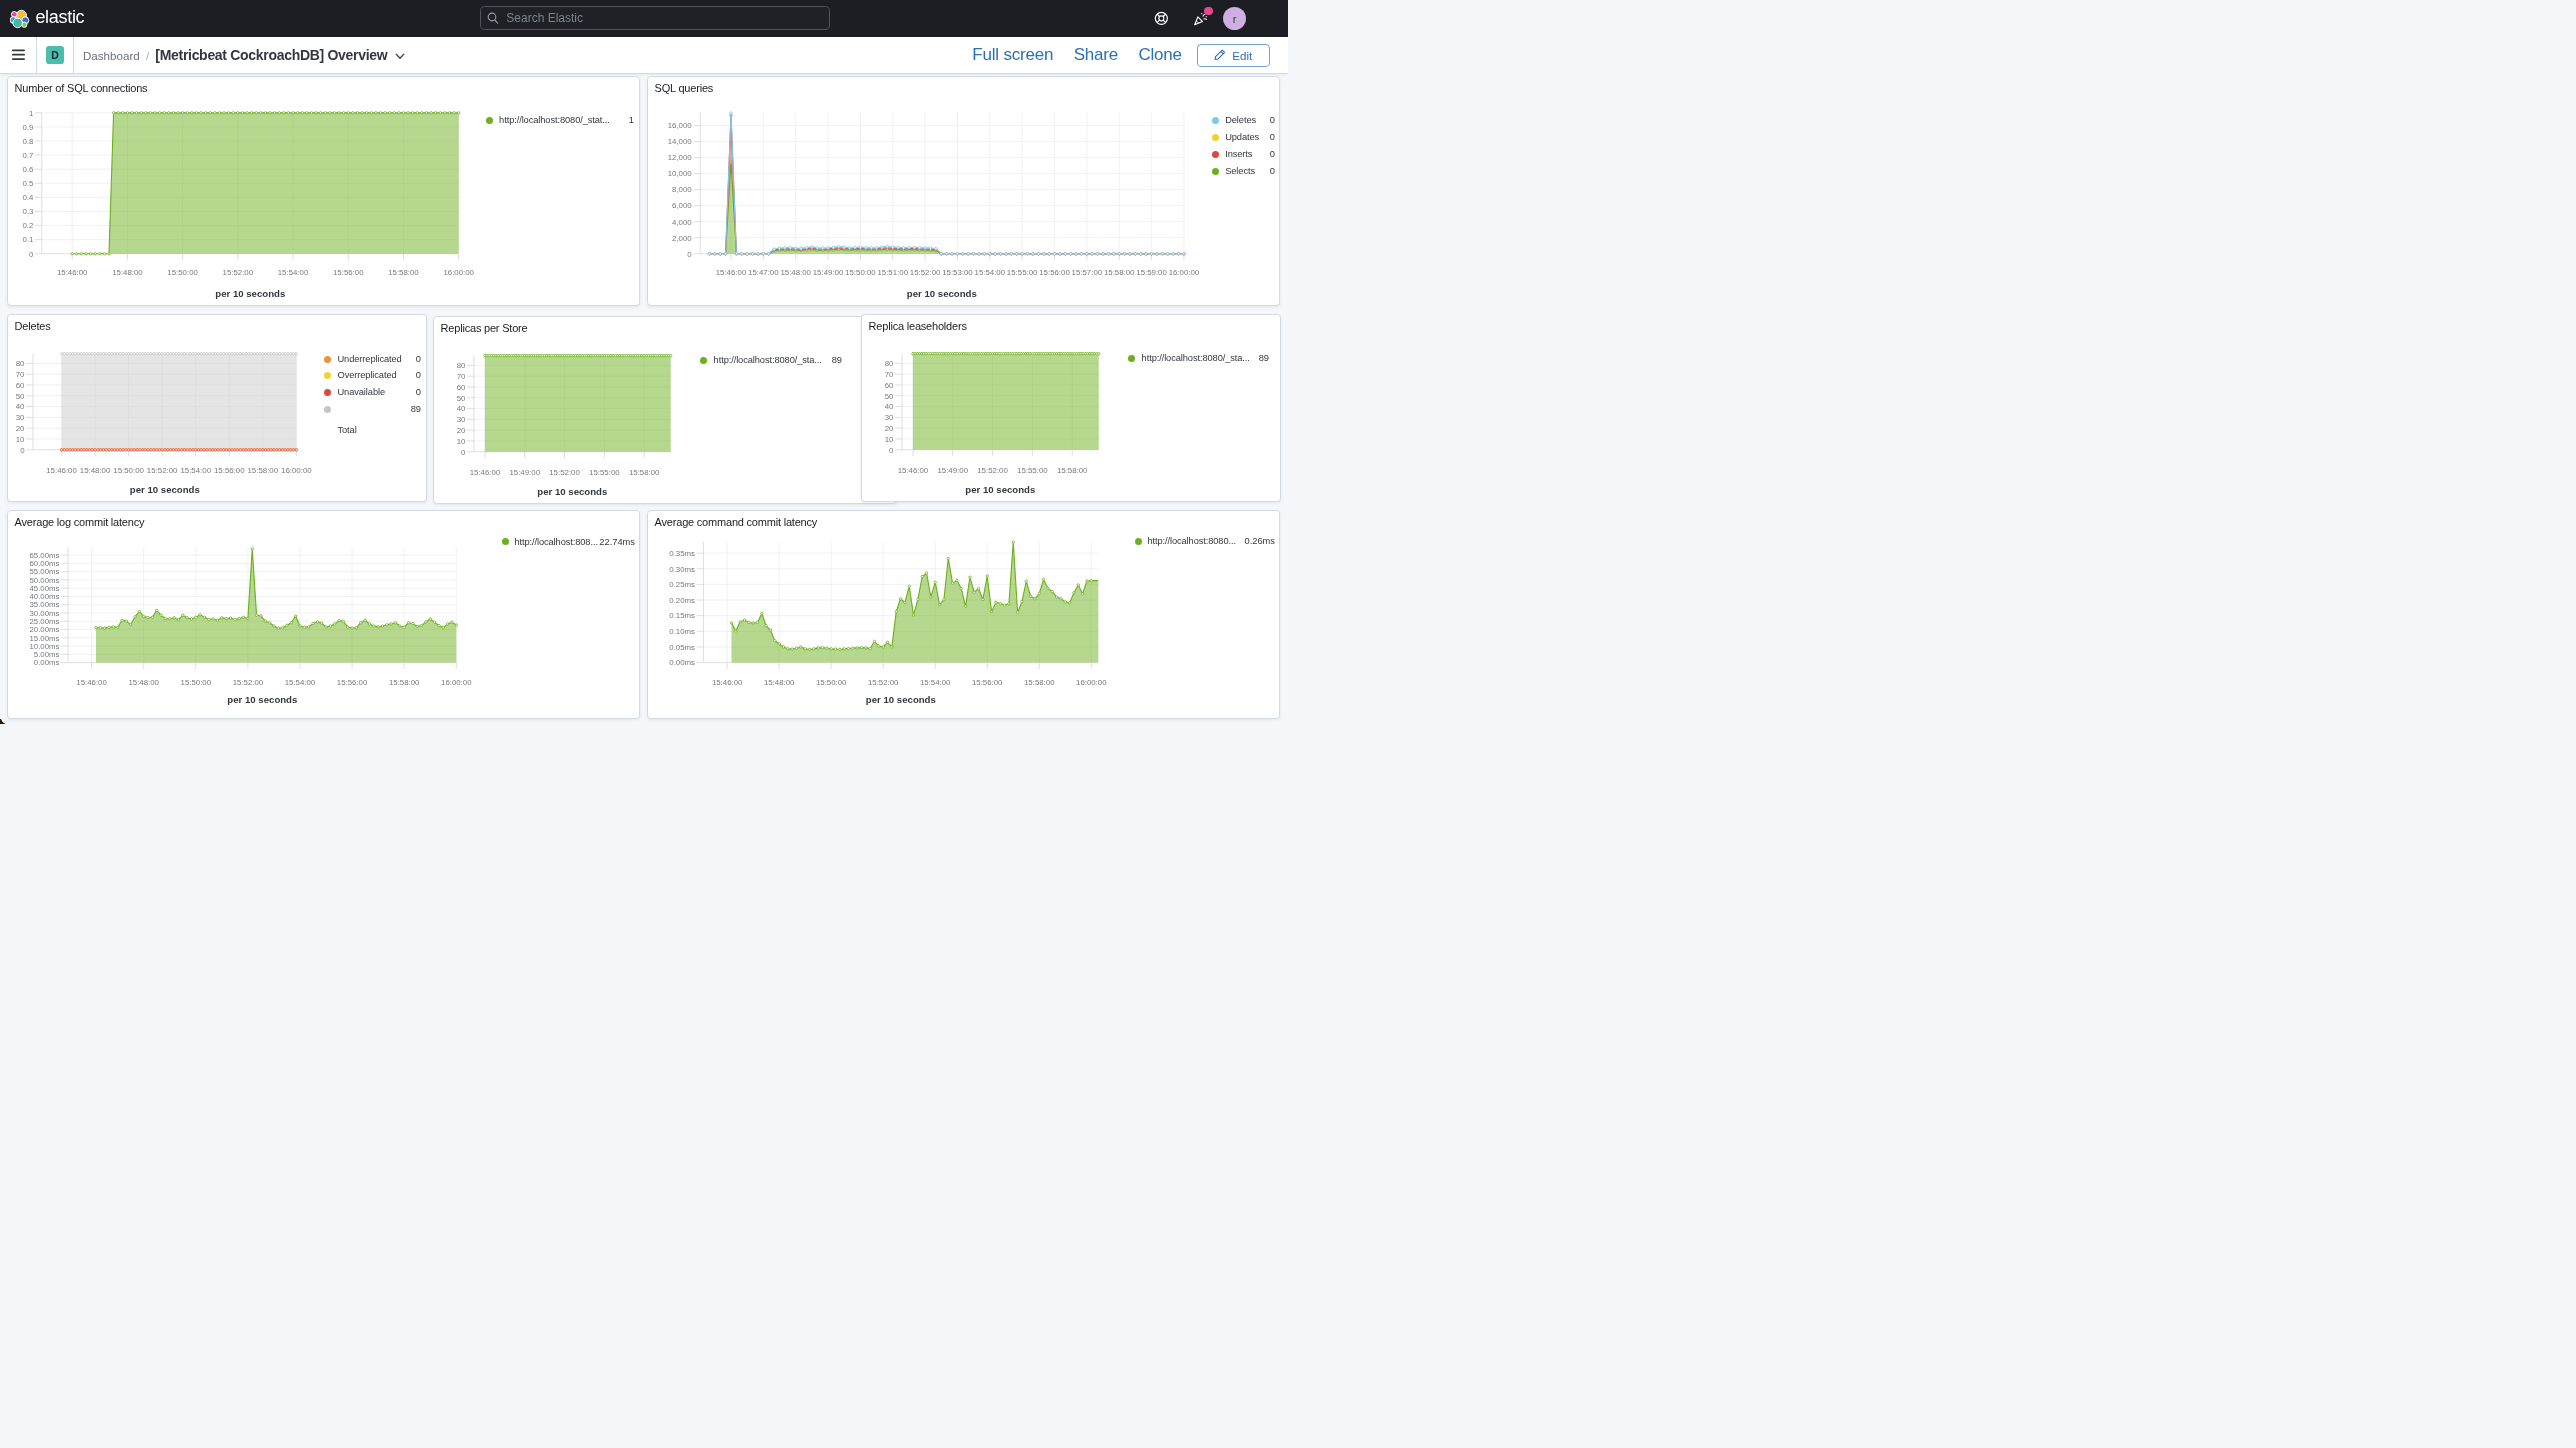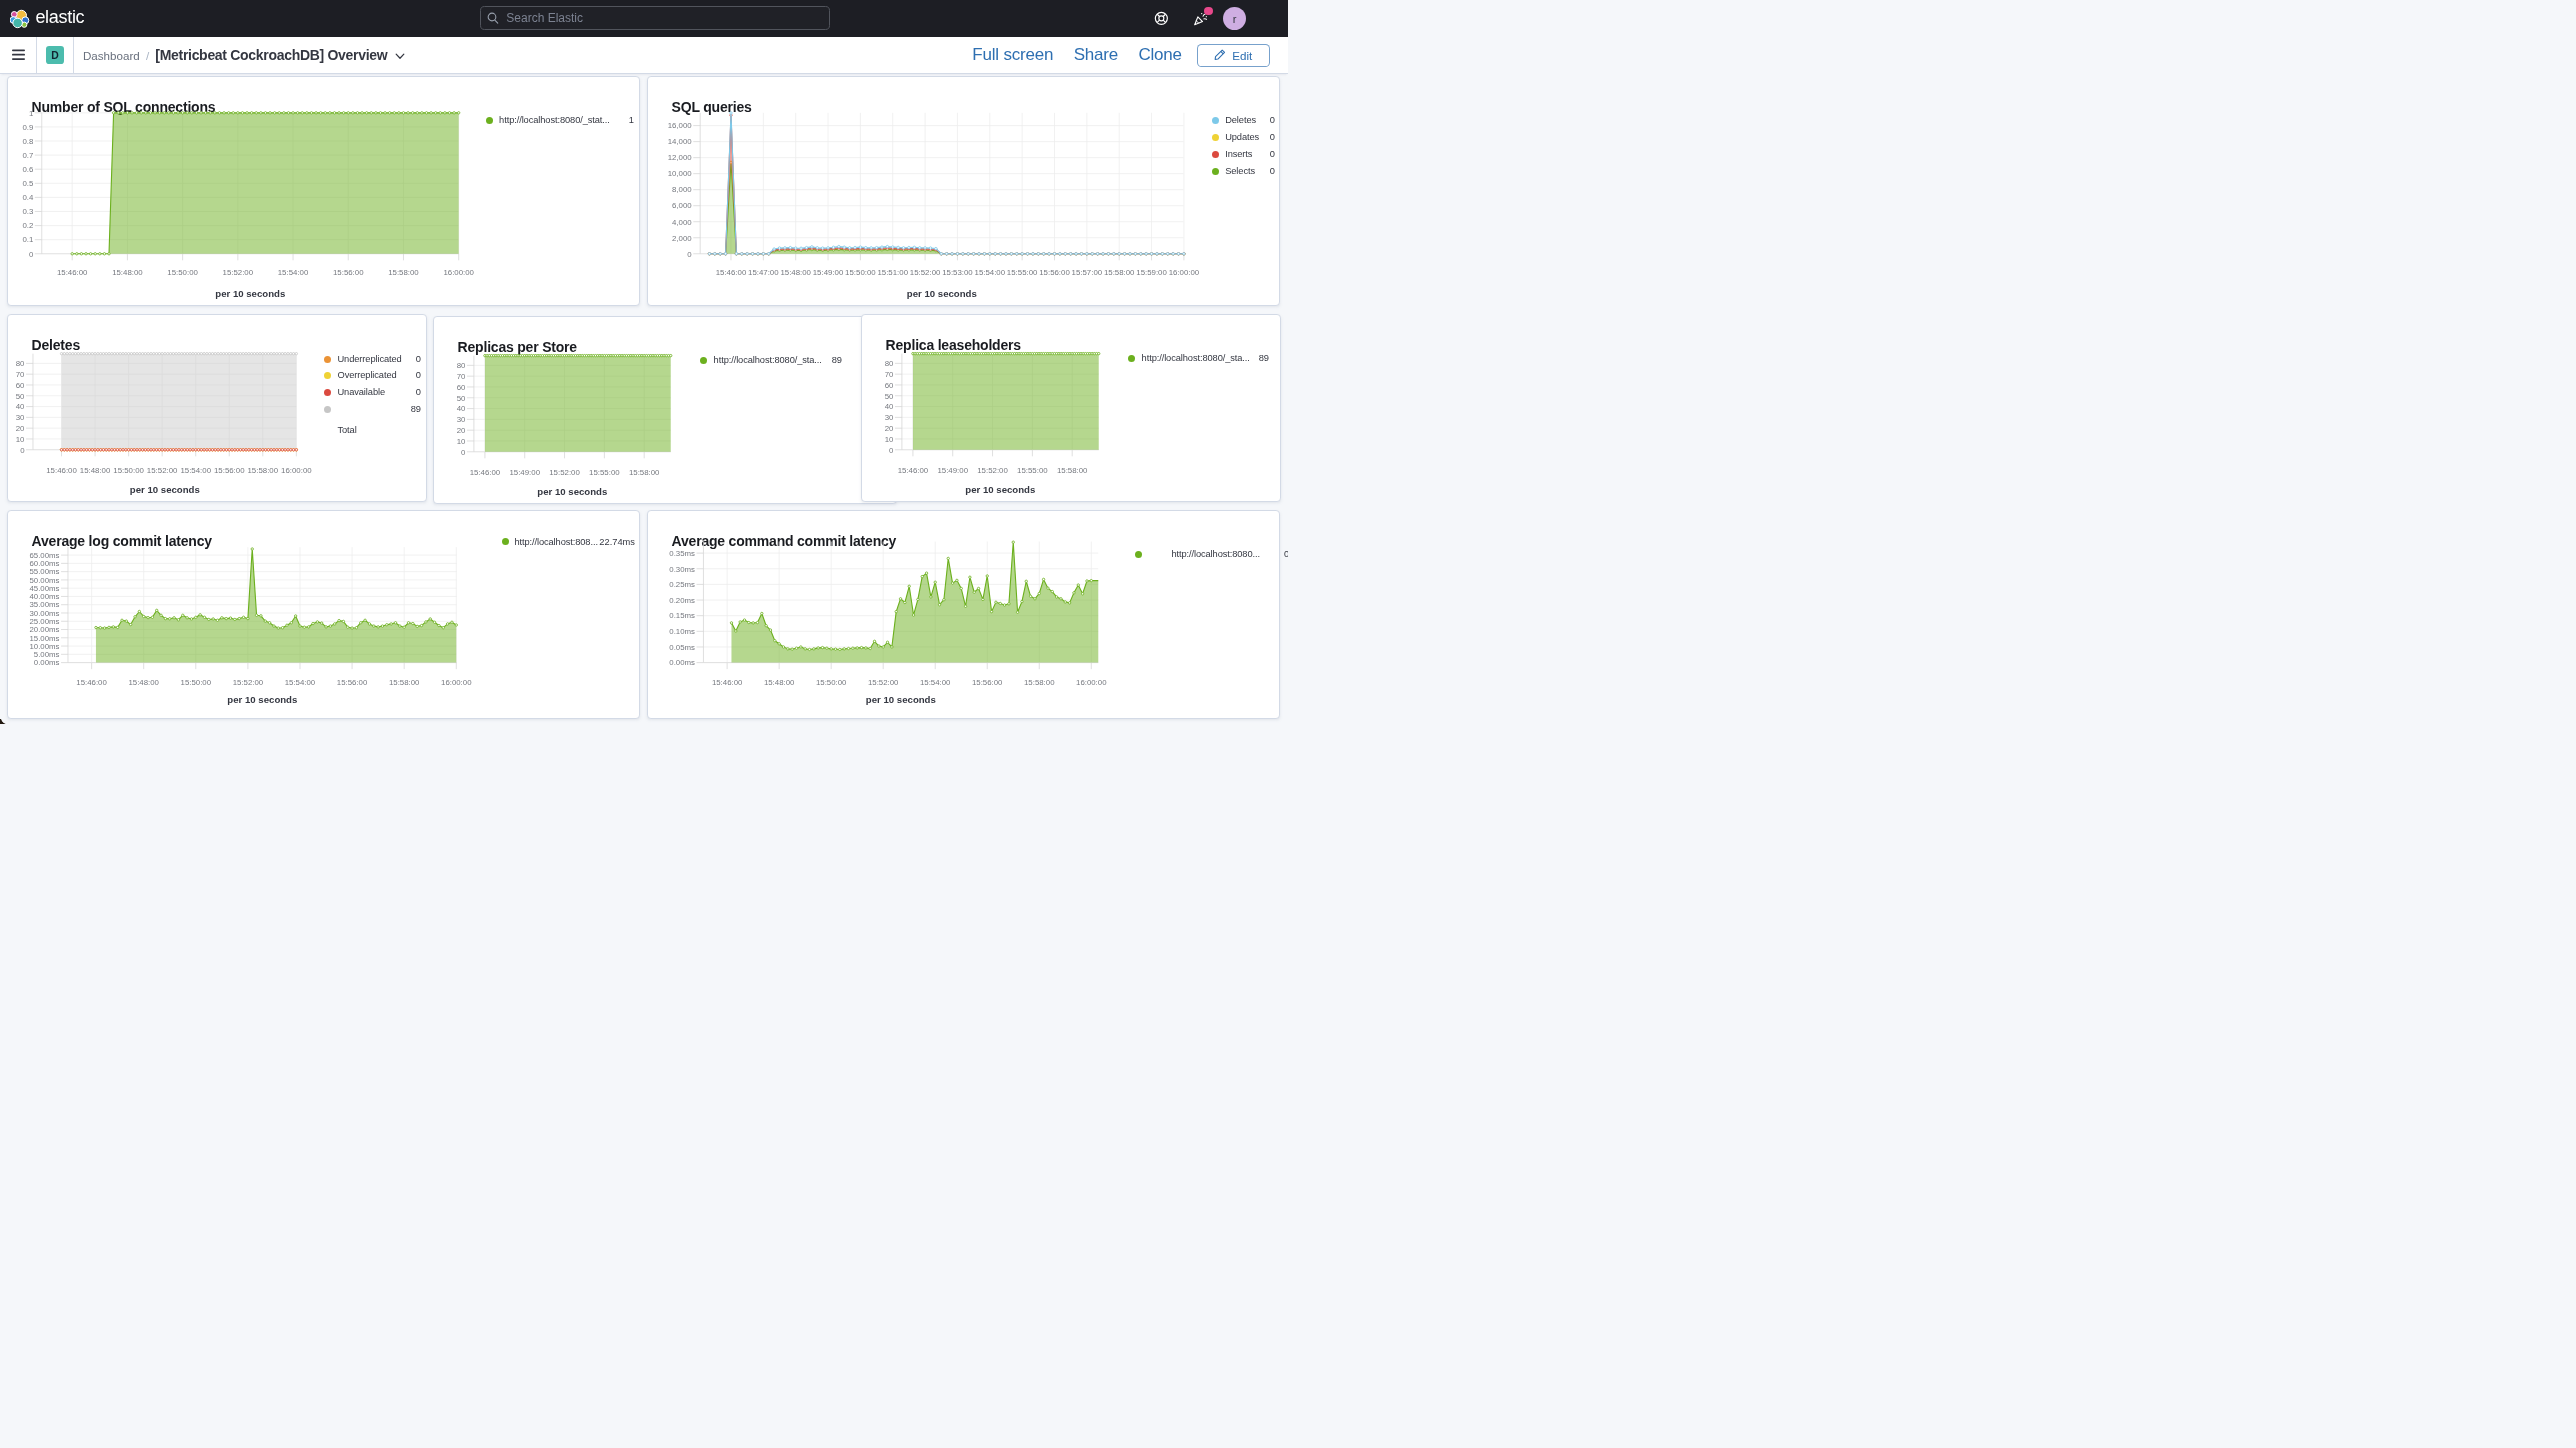--- a/index.html
+++ b/index.html
@@ -33,21 +33,21 @@
   .crumb-chevron{margin-left:7.7px;margin-top:3.1px;}
   .nav-actions{position:absolute;right:0;top:0;height:36px;display:flex;align-items:center;}
   .nav-link{color:#2e6fb1;font-size:17px;text-decoration:none;margin-right:20.4px;cursor:pointer;letter-spacing:-0.2px;}
   .nav-link:last-of-type{margin-right:14.7px;}
   .edit-btn{width:73px;height:23px;margin-right:18.5px;border:0.8px solid rgba(46,111,177,0.65);border-radius:4.6px;background:#fff;
     color:#2e6fb1;font-size:11.6px;font-weight:500;display:flex;align-items:center;justify-content:center;gap:7px;cursor:pointer;font-family:inherit;}
 
   
   .panel{position:absolute;background:#fff;border:0.8px solid #d3dae6;border-radius:3.9px;
     box-shadow:0 1.5px 3.1px -0.8px rgba(109,120,140,0.14);}
-  .panel h3{position:absolute;left:6.6px;top:5.4px;margin:17px;font-size:14px;font-weight:700;color:#1a1c21;letter-spacing:-0.2px;}
+  .panel h3{position:absolute;left:6.6px;top:5.4px;margin:0;font-size:11px;font-weight:400;color:#1a1c21;letter-spacing:-0.2px;}
   .panel svg.chart{position:absolute;left:0;top:0;}
   .legend-row{position:absolute;display:flex;align-items:center;height:14px;}
   .legend-dot{width:7px;height:7px;border-radius:50%;flex:none;}
   .legend-label{color:#343741;font-size:9.3px;letter-spacing:-0.1px;white-space:nowrap;}
   .legend-value{color:#343741;font-size:9.3px;margin-left:auto;white-space:nowrap;}
   .corner-bl{position:absolute;left:0;bottom:0;width:7px;height:4.6px;
     background:radial-gradient(circle at 7.3px -1.2px, rgba(0,0,0,0) 0 5.9px, #231a11 6.6px);}
 </style>
 </head>
 <body>
@@ -1701,21 +1701,21 @@
             <circle cx="541.10" cy="118.15" r="1.55" fill="#fff" stroke="#6cb01e" stroke-width="1.05"></circle>
             <circle cx="546.73" cy="119.37" r="1.55" fill="#fff" stroke="#6cb01e" stroke-width="1.05"></circle>
             <circle cx="552.37" cy="106.36" r="1.55" fill="#fff" stroke="#6cb01e" stroke-width="1.05"></circle>
             <circle cx="558.00" cy="96.20" r="1.55" fill="#fff" stroke="#6cb01e" stroke-width="1.05"></circle>
             <circle cx="563.63" cy="107.58" r="1.55" fill="#fff" stroke="#6cb01e" stroke-width="1.05"></circle>
             <circle cx="569.27" cy="90.91" r="1.55" fill="#fff" stroke="#6cb01e" stroke-width="1.05"></circle>
             <circle cx="574.90" cy="90.51" r="1.55" fill="#fff" stroke="#6cb01e" stroke-width="1.05"></circle>
           </g>
           <text x="327.45" y="250" text-anchor="middle" fill="#343741" font-size="12.5px" font-weight="bold">per 10 seconds</text>
         </svg>
-        <div class="legend-row" style="left: 487px; top: 36px; width: 140px; gap: 24px;">
+        <div class="legend-row" style="left: 487px; top: 23px; width: 140px;">
           <span class="legend-dot" style="background: rgb(108, 176, 30);"></span>
           <span class="legend-label" style="margin-left: 5.4px;">http://localhost:8080...</span>
           <span class="legend-value">0.26ms</span>
         </div>
       </section>
   </main>
 
   <div class="corner-bl"></div>
 </div>
 

